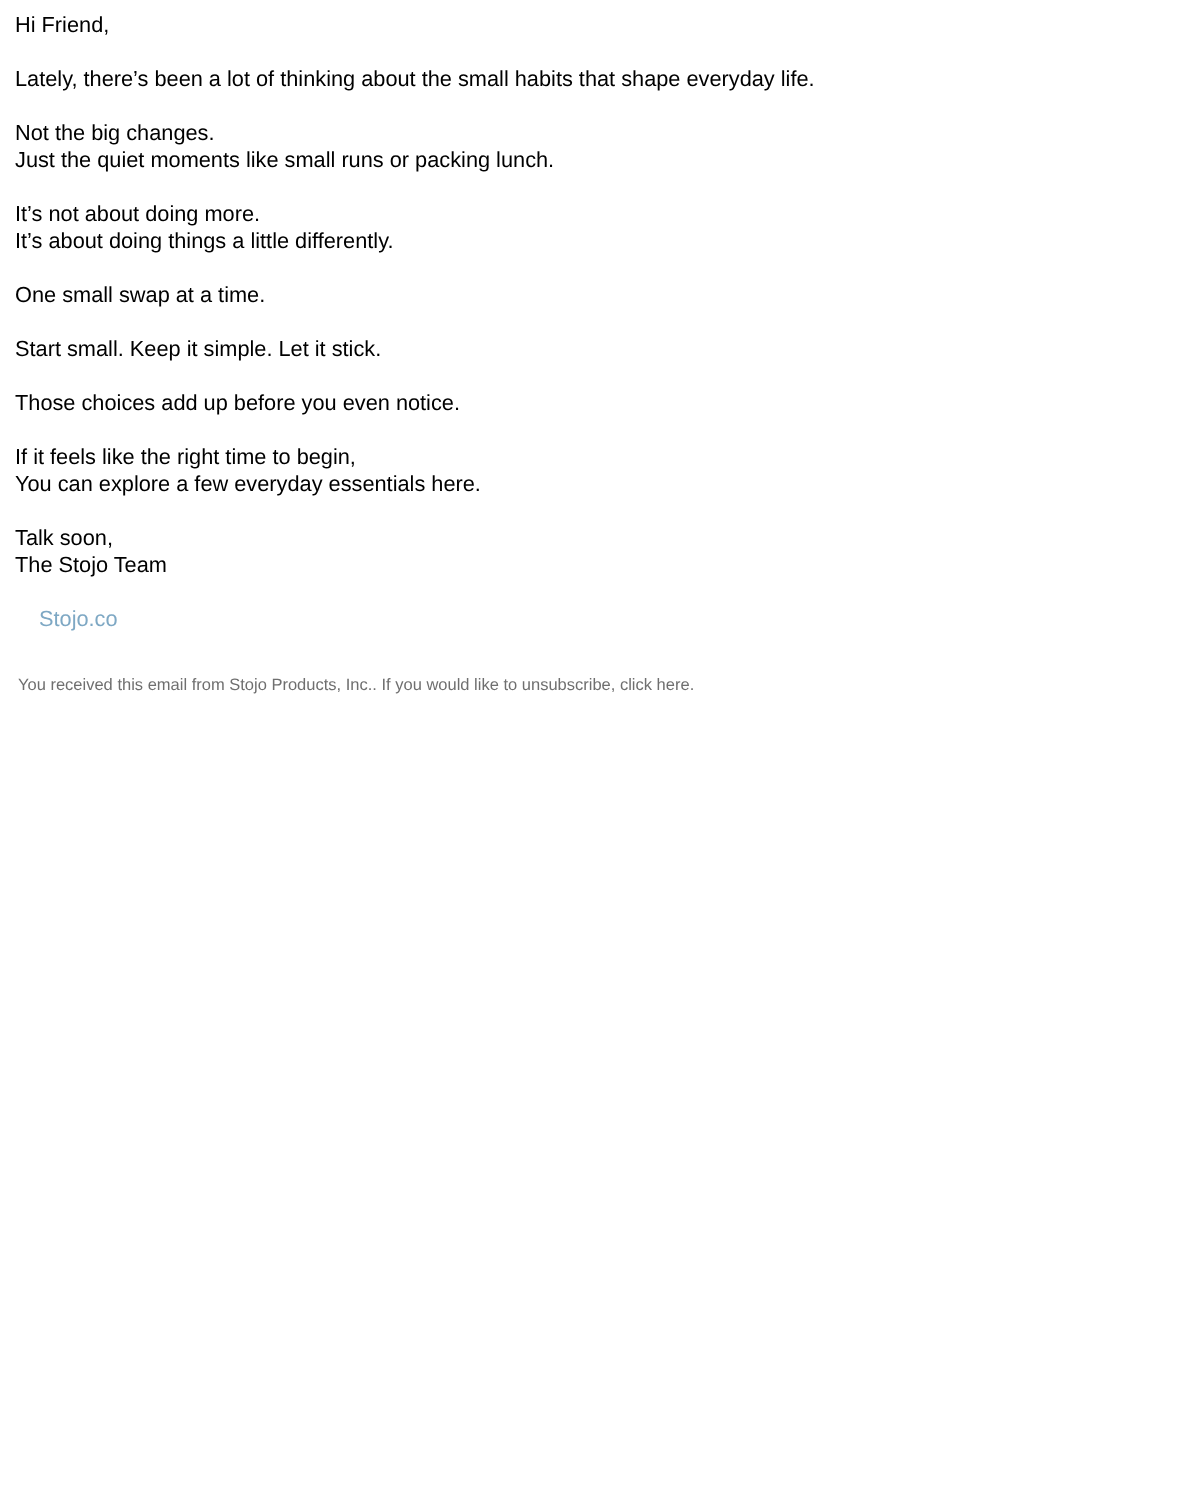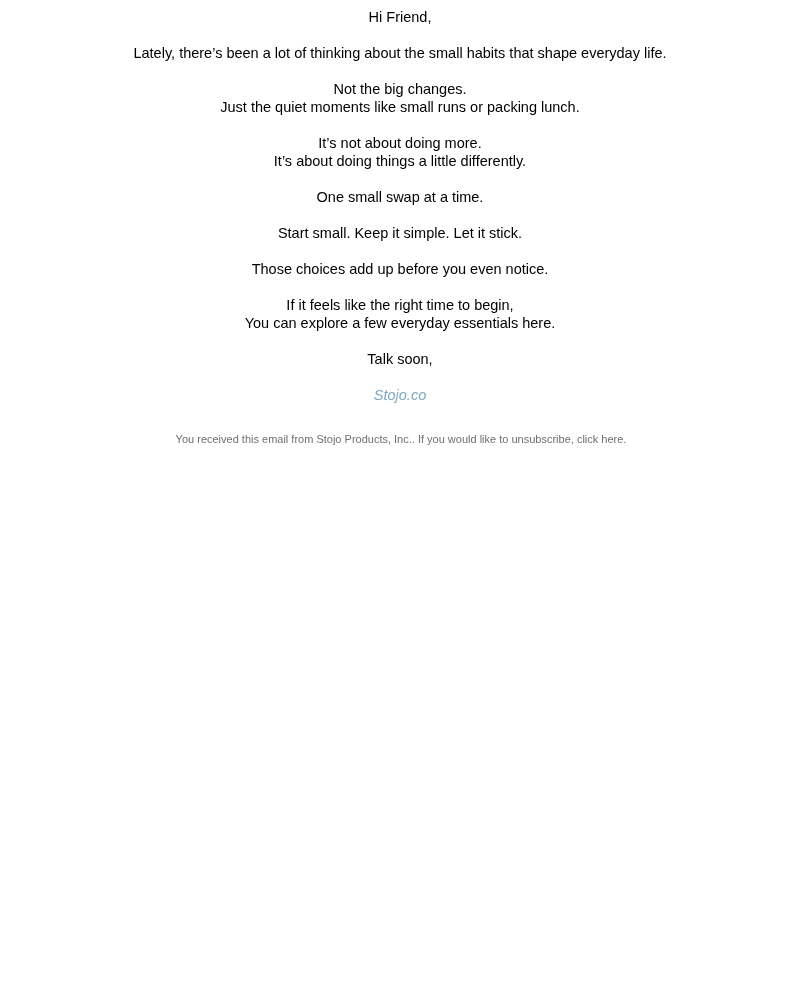--- a/index.html
+++ b/index.html
@@ -9,38 +9,36 @@
   }
   body {
     width: 800px;
     height: 1000px;
     font-family: "Liberation Sans", sans-serif;
     color: #000000;
     -webkit-font-smoothing: antialiased;
   }
   .email-body {
     padding: 8px 10px 0 10px;
-    text-align: center;
   }
   .para {
     font-size: 14.5px;
     line-height: 18px;
     margin: 0 0 18px 0;
     color: #000000;
   }
   .para .line {
     display: block;
   }
   .para .bold-line {
     display: block;
     font-weight: normal;
   }
   .link-line {
-    margin: 0 0 18px 0;
-    font-style: italic;
+    margin: 0 0 18px 16px;
   }
   a.site-link {
     font-size: 14.5px;
     line-height: 18px;
     color: #7ea8c4;
     text-decoration: none;
   }
   .footer {
     margin-top: 28px;
     font-size: 11px;
@@ -84,20 +82,21 @@
     <span class="line">Those choices add up before you even notice.</span>
   </p>
 
   <p class="para">
     <span class="line">If it feels like the right time to begin,</span>
     <span class="bold-line">You can explore a few everyday essentials here.</span>
   </p>
 
   <p class="para">
     <span class="line">Talk soon,</span>
+    <span class="line">The Stojo Team</span>
   </p>
 
   <p class="link-line">
     <a class="site-link" href="#">Stojo.co</a>
   </p>
 
   <div class="footer">You received this email from Stojo Products, Inc.. If you would like to unsubscribe, click here.</div>
 
 </div>
 

